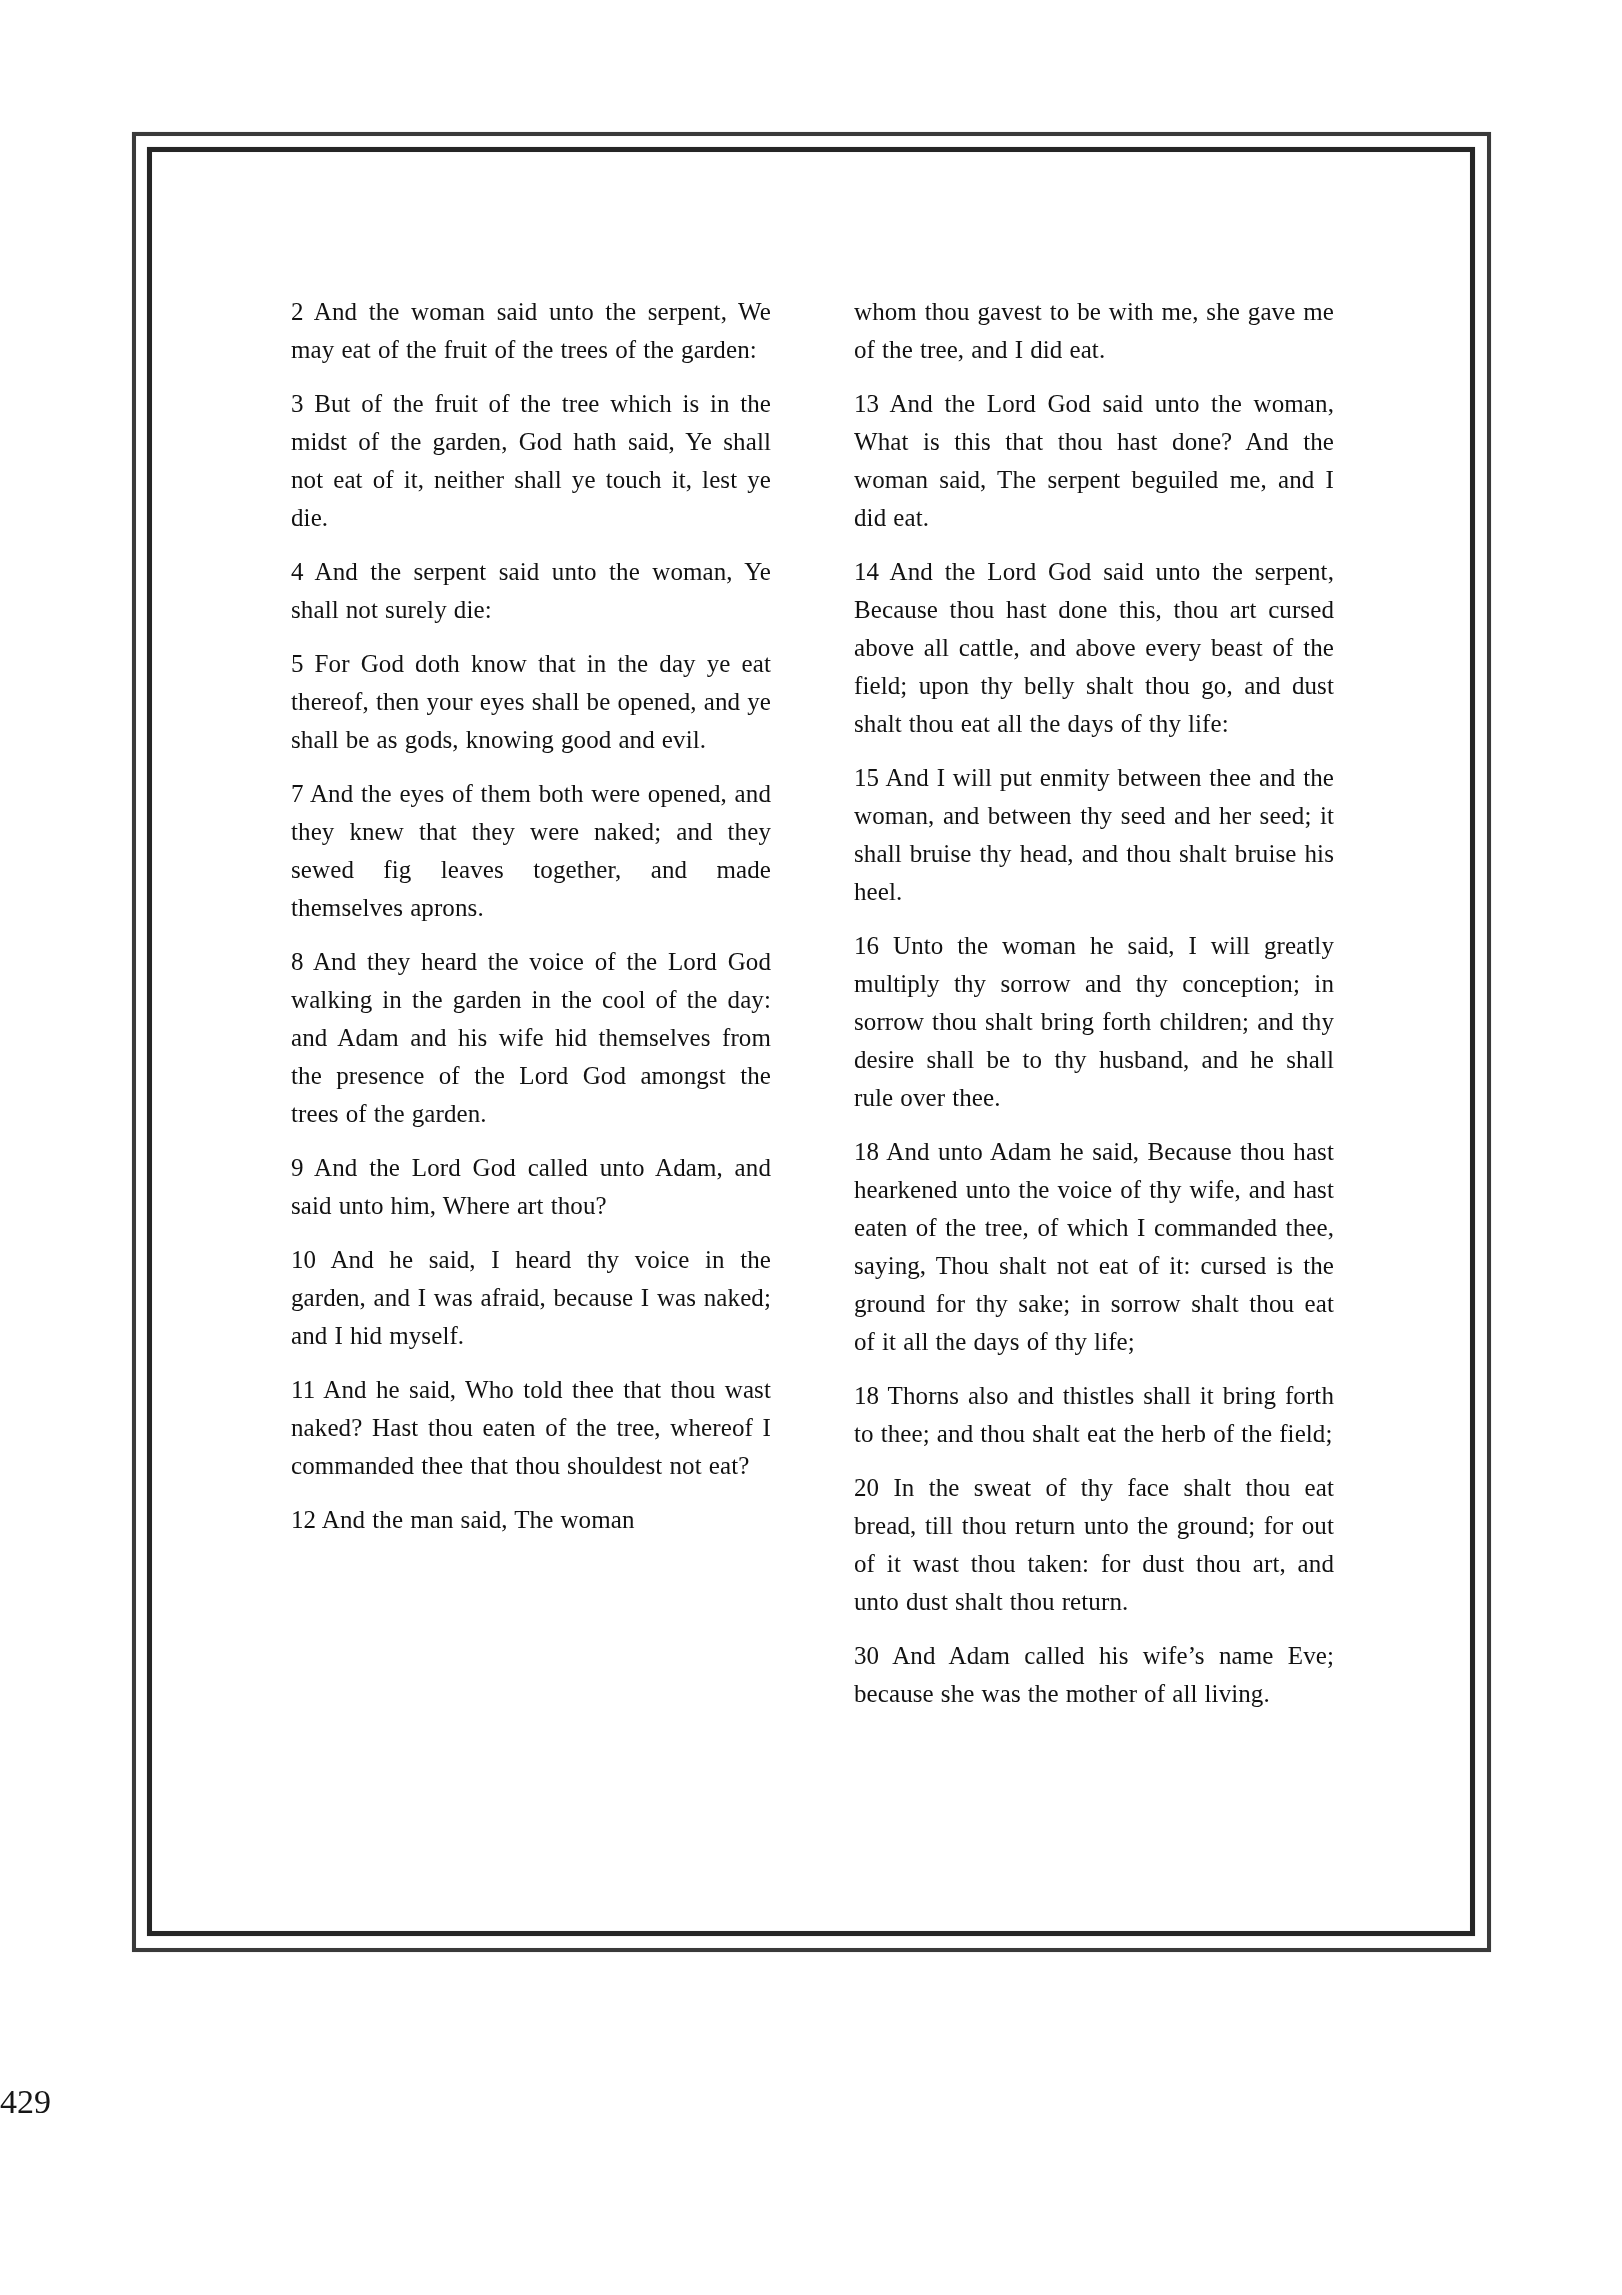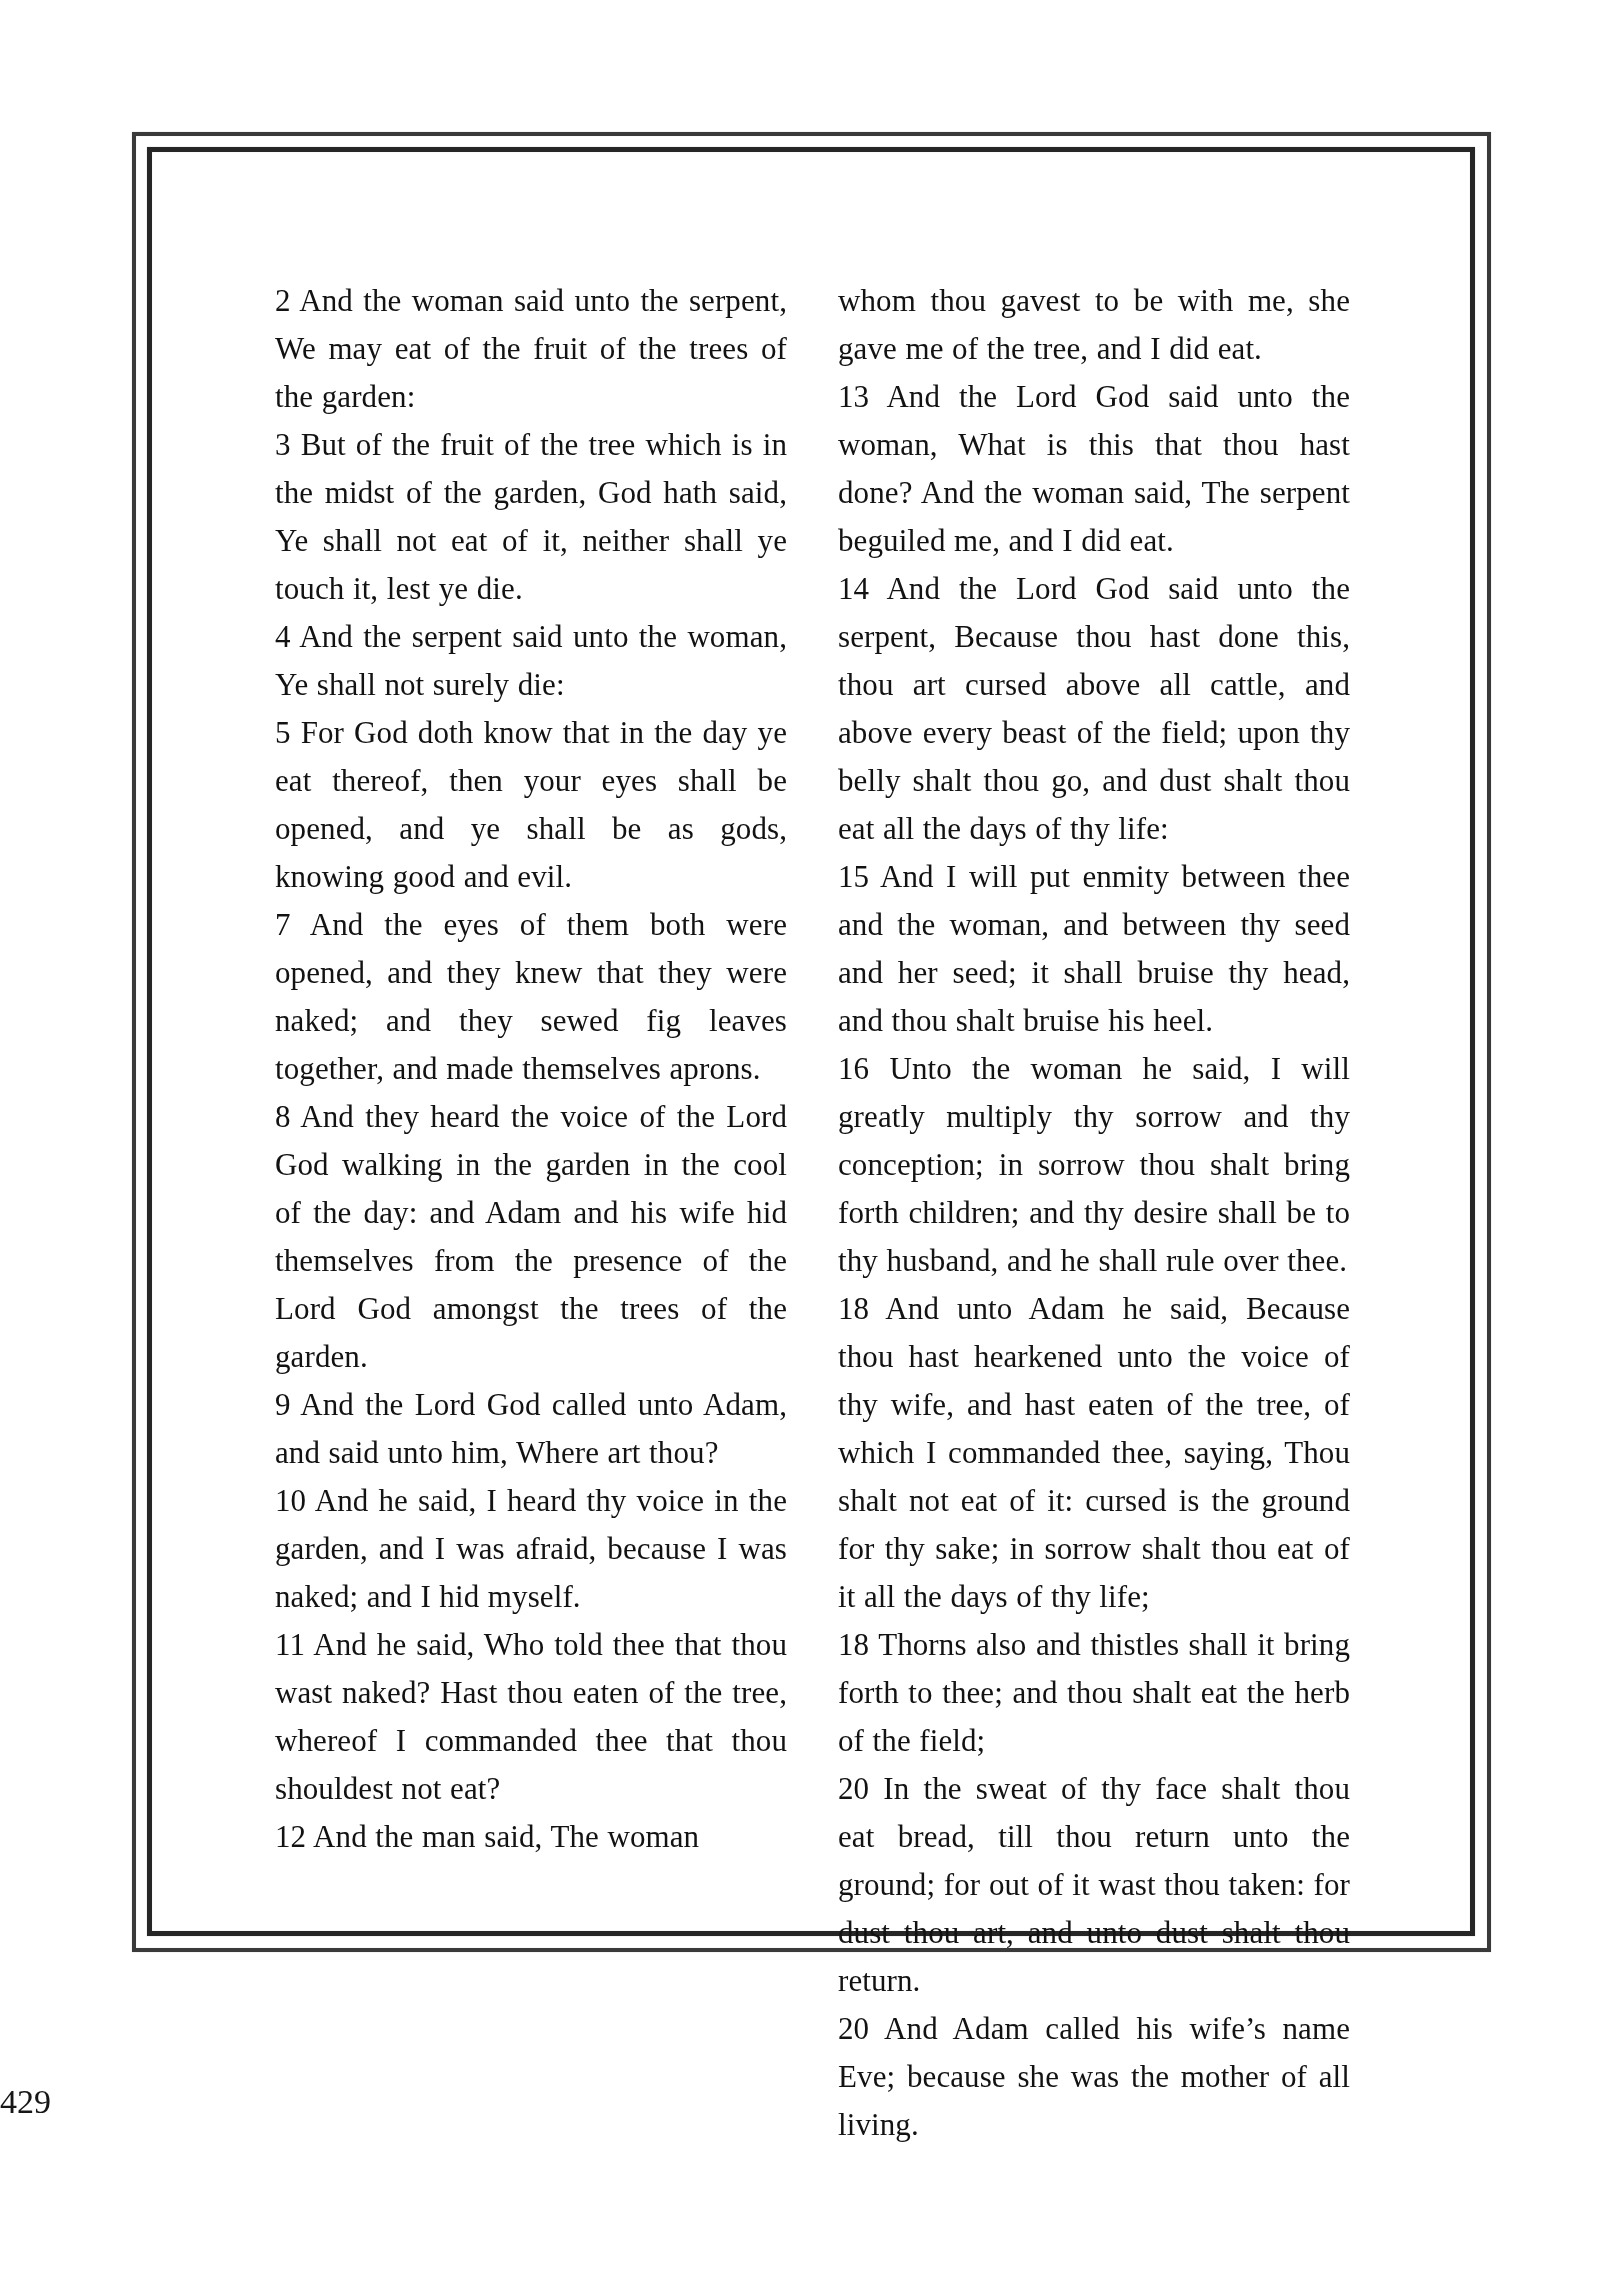--- a/index.html
+++ b/index.html
@@ -43,24 +43,24 @@
     top: 277px;
     width: 1074px;
     display: flex;
     gap: 51px;
   }
   .column {
     flex: 0 0 512px;
     width: 512px;
   }
   .column p {
-    margin: 0;
+    margin: 16px;
     padding: 0;
-    font-size: 31px;
-    line-height: 48px;
+    font-size: 25px;
+    line-height: 38px;
     text-align: justify;
     text-justify: inter-word;
     hyphens: none;
     letter-spacing: 0.1px;
     word-spacing: 0.7px;
   }
   .page-number {
     position: absolute;
     left: 0;
     top: 2082px;
@@ -96,21 +96,21 @@
 
     <div class="column">
       <p>whom thou gavest to be with me, she gave me of the tree, and I did eat.</p>
       <p>13 And the Lord God said unto the woman, What is this that thou hast done? And the woman said, The serpent beguiled me, and I did eat.</p>
       <p>14 And the Lord God said unto the serpent, Because thou hast done this, thou art cursed above all cattle, and above every beast of the field; upon thy belly shalt thou go, and dust shalt thou eat all the days of thy life:</p>
       <p>15 And I will put enmity between thee and the woman, and between thy seed and her seed; it shall bruise thy head, and thou shalt bruise his heel.</p>
       <p>16 Unto the woman he said, I will greatly multiply thy sorrow and thy conception; in sorrow thou shalt bring forth children; and thy desire shall be to thy husband, and he shall rule over thee.</p>
       <p>18 And unto Adam he said, Because thou hast hearkened unto the voice of thy wife, and hast eaten of the tree, of which I commanded thee, saying, Thou shalt not eat of it: cursed is the ground for thy sake; in sorrow shalt thou eat of it all the days of thy life;</p>
       <p>18 Thorns also and thistles shall it bring forth to thee; and thou shalt eat the herb of the field;</p>
       <p>20 In the sweat of thy face shalt thou eat bread, till thou return unto the ground; for out of it wast thou taken: for dust thou art, and unto dust shalt thou return.</p>
-      <p>20 And Adam called his wife’s name Eve; because she was the mother of all living.</p>
+      <p>30 And Adam called his wife’s name Eve; because she was the mother of all living.</p>
     </div>
 
   </div>
 
   <div class="page-number">429</div>
 
 </div>
 
 
 </body></html>

